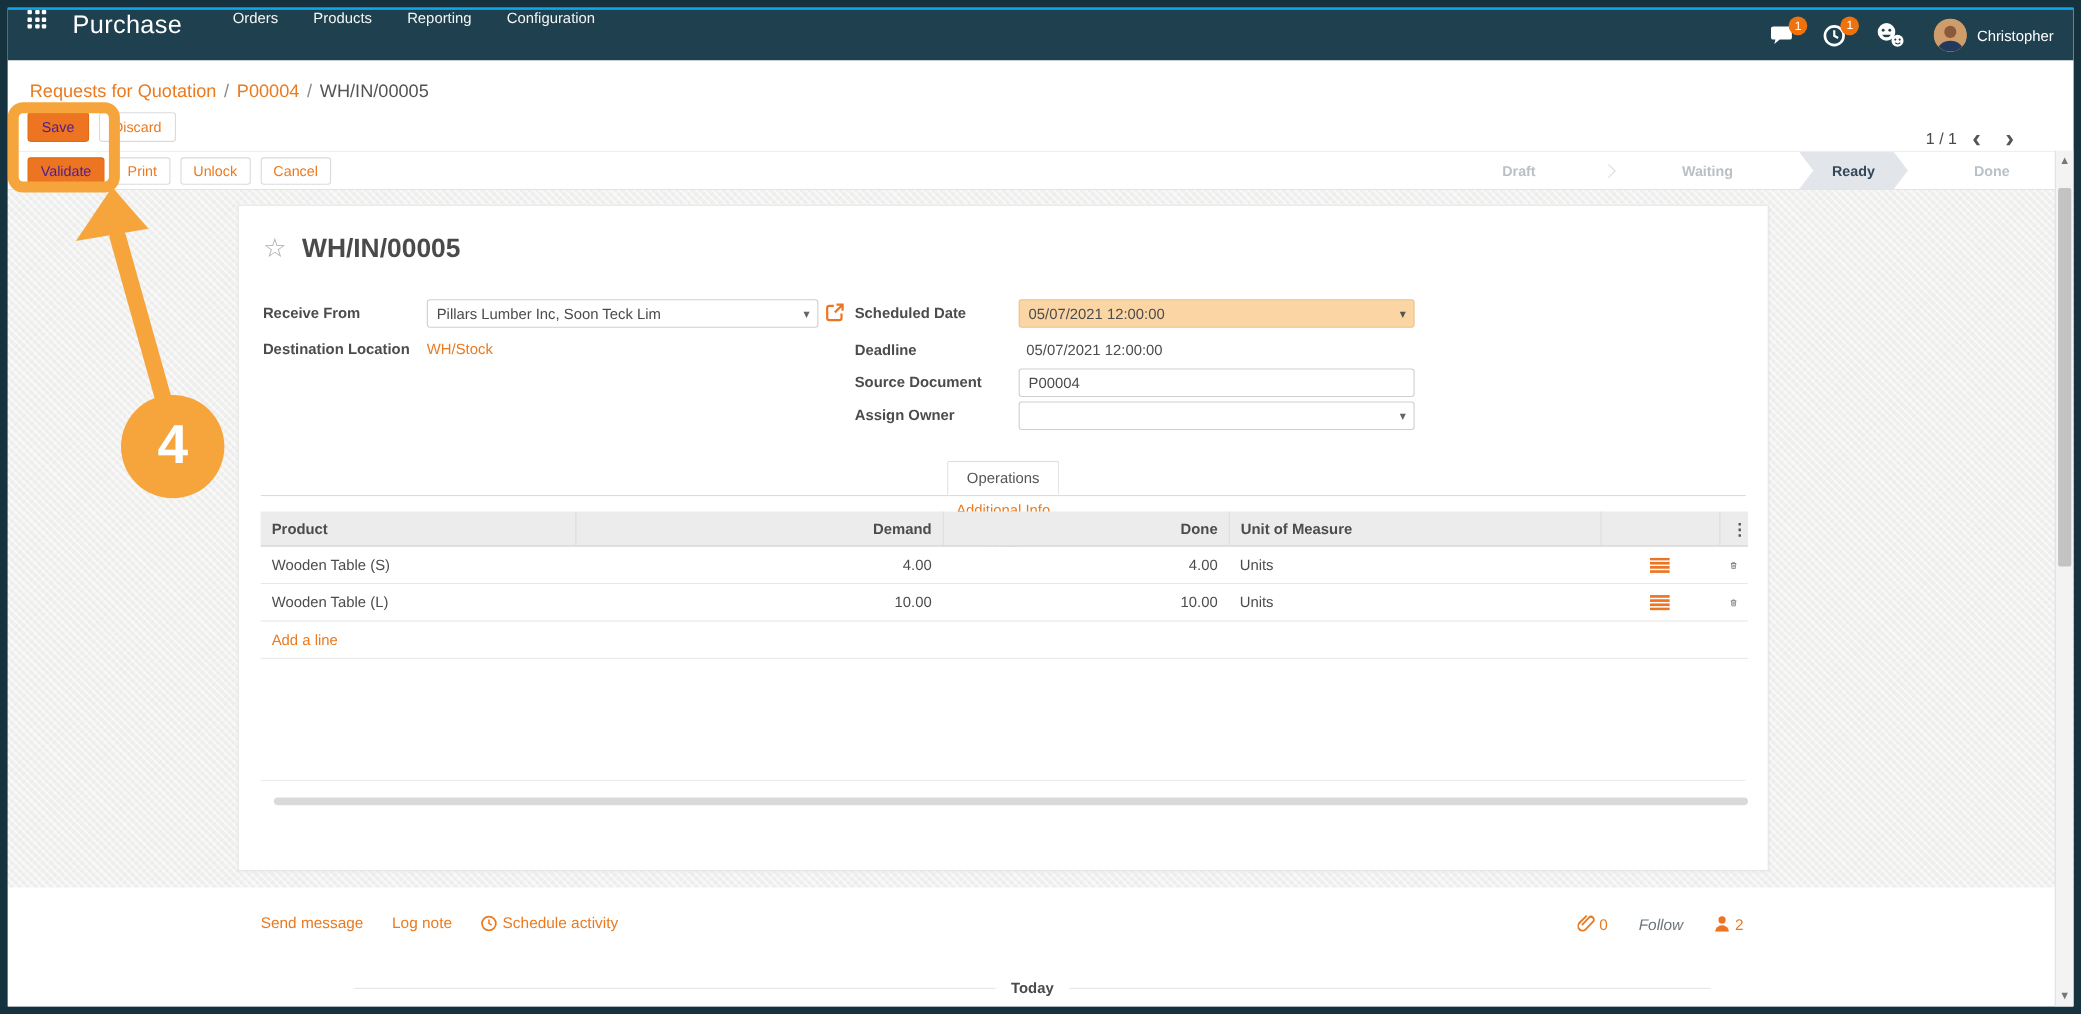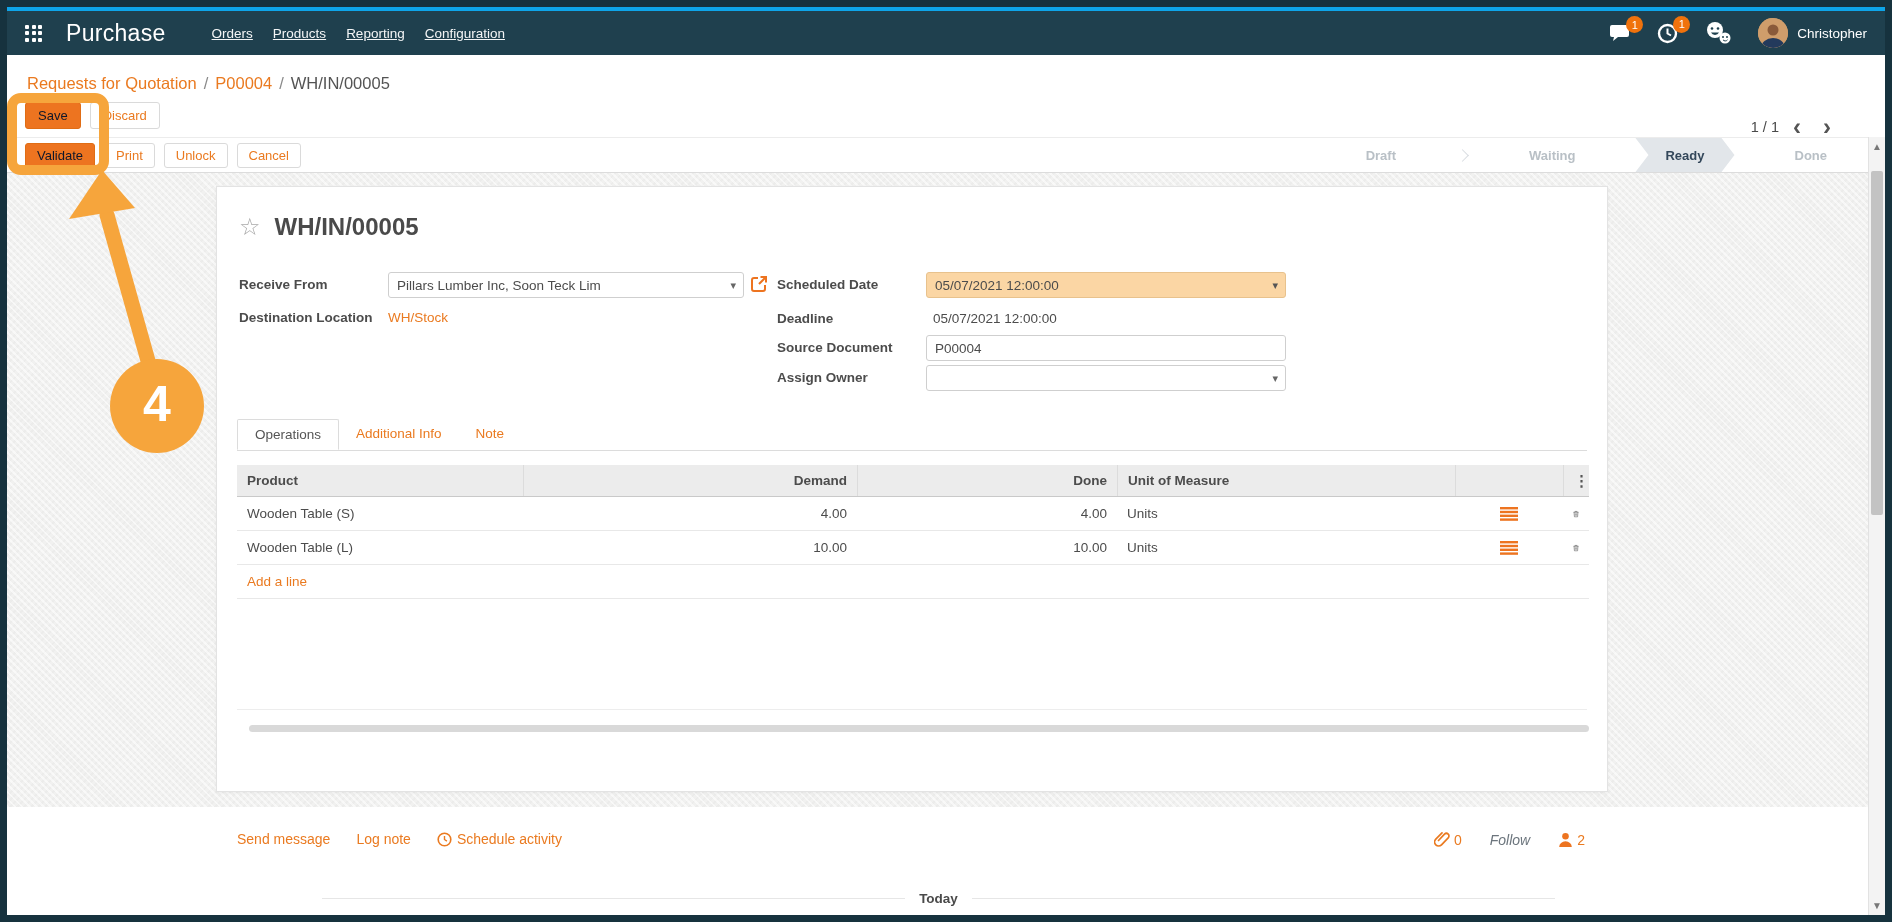--- a/index.html
+++ b/index.html
@@ -1,27 +1,27 @@
 <!DOCTYPE html>
 <html><head>
 <meta charset="utf-8">
 <style>
   * { margin:0; padding:0; box-sizing:border-box; }
   body { background:#fff; font-family:"Liberation Sans", sans-serif; }
   .frame { position:relative; width:1892px; height:922px; border:7px solid #16323e;
            background:#fff; overflow:hidden; }
 
   
-  .navbar { height:48px; background:#1f404e; border-top:4px solid #0ea5e9;
-            display:flex; align-items:center; color:#fff; padding:0 18px; }
+  .navbar { height:48px; background:#1f404e; border-top:2px solid #0ea5e9;
+            display:flex; color:#fff; padding:0 18px; }
   .apps-grid { width:17px; height:17px; display:grid; grid-template-columns:repeat(3,4px);
                grid-template-rows:repeat(3,4px); gap:2.5px; cursor:pointer; }
   .apps-grid span { background:#fff; border-radius:1px; }
   .brand { font-size:23px; margin:0 46px 0 24px; letter-spacing:.3px; cursor:pointer; }
-  .nav-menu { display:flex; gap:20px; font-size:13.5px;text-decoration:underline; }
+  .nav-menu { display:flex; gap:32px; font-size:13.5px; }
   .nav-menu div { cursor:pointer; opacity:.95; }
   .nav-right { margin-left:auto; display:flex; align-items:center; gap:26px; }
   .ibadge { position:relative; cursor:pointer; display:flex; }
   .badge { position:absolute; top:-7px; right:-12px; background:#f0720c; color:#fff;
            border-radius:9px; min-width:17px; height:17px; font-size:11px;
            display:flex; align-items:center; justify-content:center; padding:0 4px; }
   .userbox { display:flex; align-items:center; gap:9px; cursor:pointer; }
   .avatar { width:30px; height:30px; border-radius:50%; background:#c9996a; overflow:hidden; }
   .user-name { font-size:13.5px; }
 
@@ -30,21 +30,21 @@
                 font-size:16.5px; background:#fff; }
   .bc-link { color:#ea7a20; cursor:pointer; }
   .bc-sep { color:#8a8a8a; margin:0 7px; }
   .bc-current { color:#545454; }
 
   
   .editbar { height:44px; display:flex; align-items:center; padding-left:18px;
              background:#fff; position:relative; }
   .btn { font-size:13px; padding:5px 12px; border-radius:3px; cursor:pointer;
          font-family:"Liberation Sans",sans-serif; }
-  .btn-primary { background:#ed7420; color:#0f172a; border:1px solid #e06d15; }
+  .btn-primary { background:#ed7420; color:#4c1d95; border:1px solid #e06d15; }
   .btn-plain { background:#fff; color:#ea7a20; border:1px solid #dadada; margin-left:9px; }
   .pager { position:absolute; right:46px; top:12px; height:100%; display:flex;
            align-items:center; gap:6px; color:#4a4a4a; font-size:14.5px; }
   .pager-arrow { font-size:24px; font-weight:bold; color:#555; cursor:pointer;
                  line-height:1; padding:0 8px; }
 
   
   .actionbar { height:36px; border-top:1px solid #ececec; border-bottom:1px solid #dcdcdc;
                display:flex; align-items:center; padding-left:18px; background:#fff; }
   .actionbar .btn { padding:4px 11px; }
@@ -73,21 +73,21 @@
                font-size:13.5px; color:#4c4c4c; padding:0 22px 0 8px; display:flex;
                align-items:center; background:#fff; cursor:text; }
   .fld-input .caret { position:absolute; right:7px; color:#666; font-size:11px; cursor:pointer; }
   .fld-text { position:absolute; font-size:13.5px; color:#4c4c4c; }
   .fld-link { position:absolute; font-size:13.5px; color:#ea7a20; cursor:pointer; }
   .highlight { background:#fbd6a4; border-color:#e8c28d; }
   .ext-ico { position:absolute; cursor:pointer; }
 
   
   .tabs { position:absolute; left:20px; top:232px; right:20px; display:flex;
-          border-bottom:1px solid #dcdcdc; height:32px; align-items:flex-start; }
+          border-bottom:1px solid #dcdcdc; height:32px; align-items:center;flex-direction:column; }
   .tab { font-size:13.5px; padding:7px 17px; cursor:pointer; color:#ea7a20; }
   .tab.active { background:#fff; border:1px solid #dcdcdc; border-bottom:1px solid #fff;
                 color:#555; margin-bottom:-1px; border-radius:2px 2px 0 0; }
 
   
   .optable { position:absolute; left:20px; top:278px; width:1352px; font-size:13.5px; }
   .trow { display:grid; grid-template-columns:286px 334px 260px 338px 108px 26px;
           align-items:center; }
   .thead { background:#ececec; border-bottom:1px solid #c9c9c9; height:32px;
            font-weight:bold; color:#4c4c4c; }

